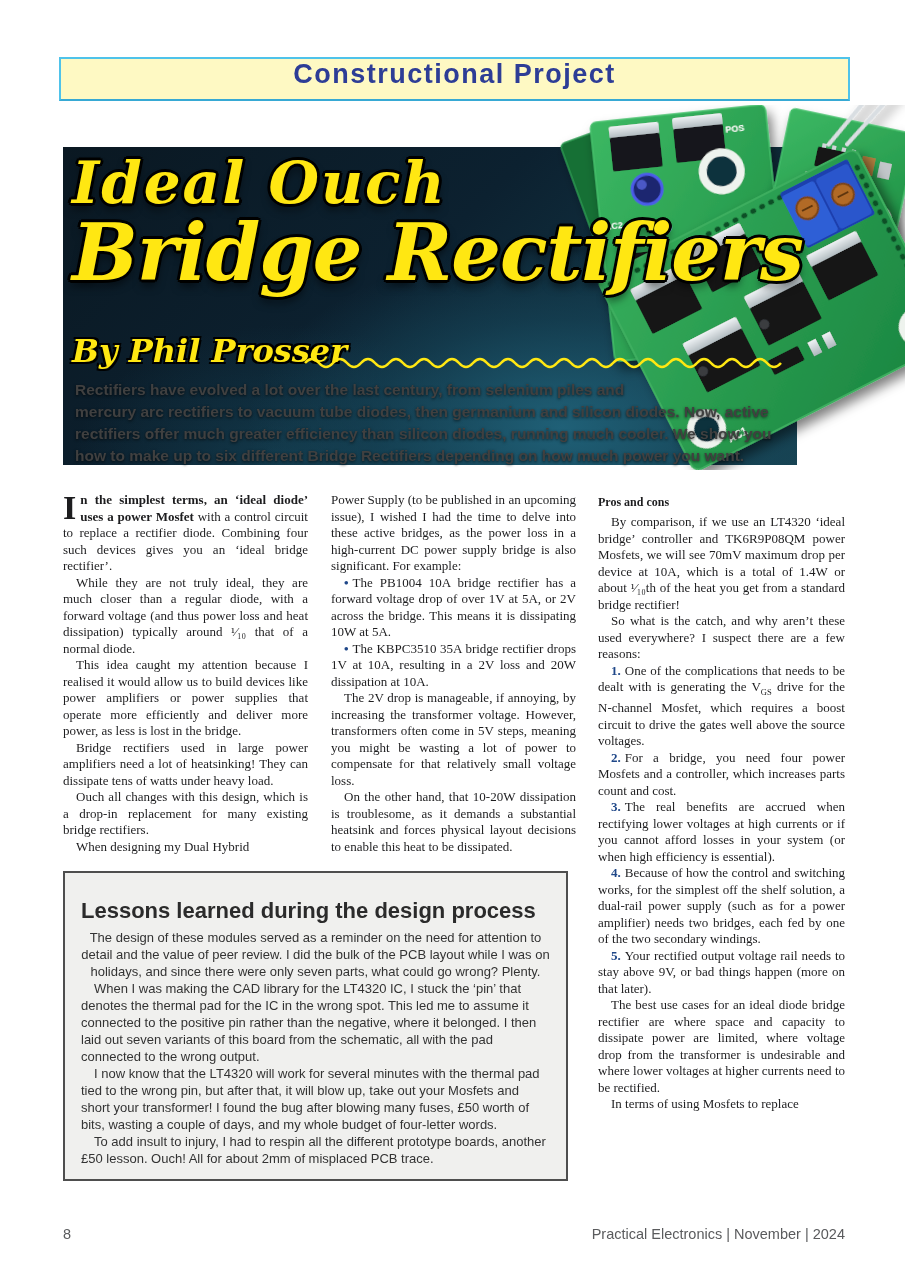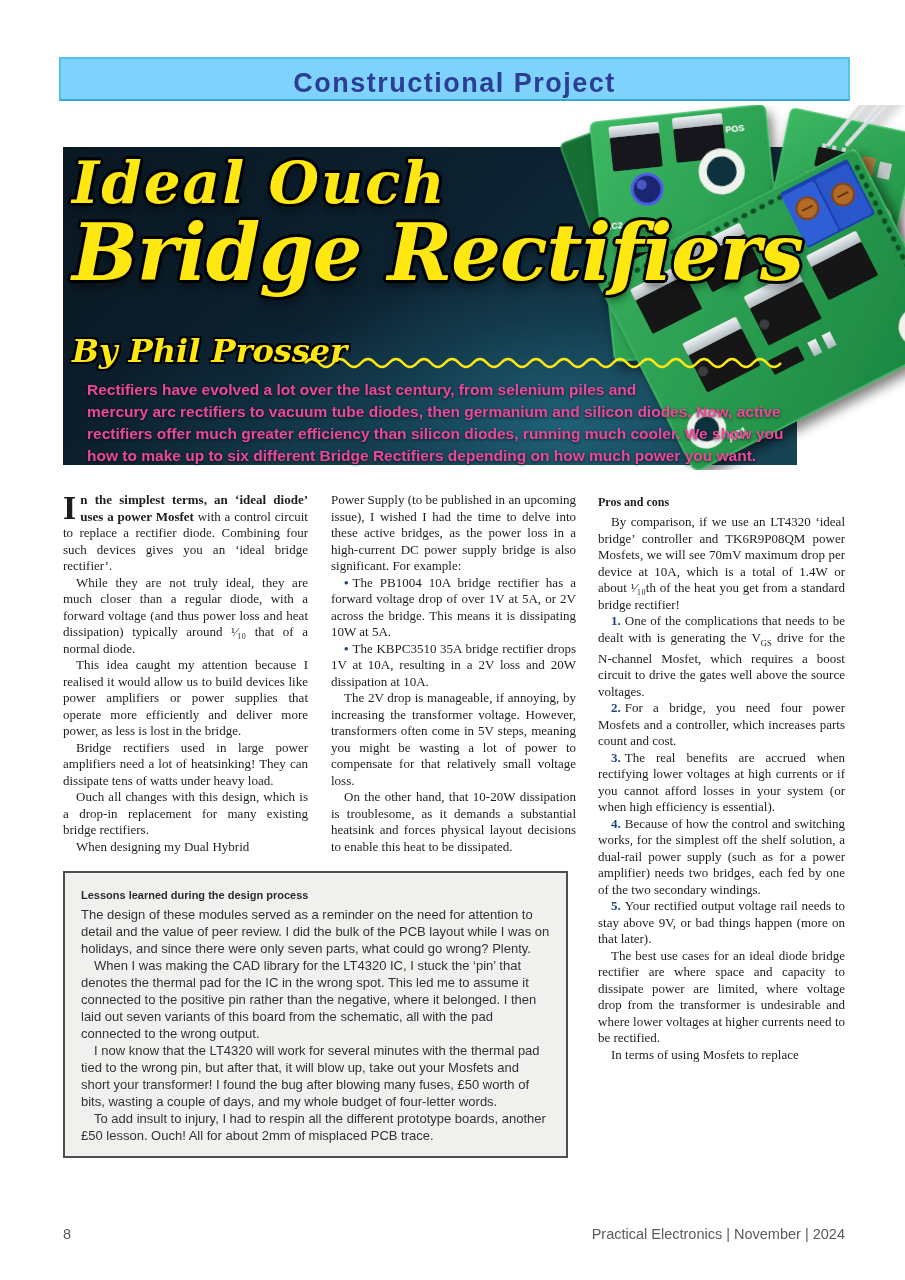--- a/index.html
+++ b/index.html
@@ -1,22 +1,22 @@
 <!DOCTYPE html>
 <html><head>
 <meta charset="utf-8">
 <style>
   html,body{margin:0;padding:0;background:#ffffff;}
   .page{position:relative;width:905px;height:1280px;background:#fff;overflow:hidden;
         font-family:"Liberation Serif",serif;color:#1d1d1f;}
 
   
   .banner{position:absolute;left:59px;top:57px;width:787px;height:40px;
-          background:#7dd3fc;border:2px solid #4fc3ea;border-bottom-color:#37a9d4;
-          display:flex;align-items:flex-end;justify-content:center;}
+          background:#fef9c3;border:2px solid #4fc3ea;border-bottom-color:#37a9d4;
+          display:flex;align-items:flex-start;justify-content:center;}
   .banner span{font-family:"Liberation Sans",sans-serif;font-weight:bold;
           font-size:27px;letter-spacing:1.5px;color:#2d3d96;}
 
   
   .hero{position:absolute;left:0;top:105px;width:905px;height:365px;}
   .hero-bg{position:absolute;left:63px;top:42px;width:734px;height:318px;
           background:
             radial-gradient(ellipse 420px 240px at 68% 88%, rgba(34,104,128,.85) 0%, rgba(23,72,92,.55) 45%, rgba(10,30,42,0) 75%),
             radial-gradient(ellipse 300px 200px at 30% 100%, rgba(25,80,100,.5) 0%, rgba(10,30,42,0) 70%),
             linear-gradient(135deg,#0a1822 0%,#0c2130 45%,#133848 80%,#17414f 100%);}
@@ -27,45 +27,45 @@
                       0 -3px 0 #000,0 3px 0 #000,-3px 0 0 #000,3px 0 0 #000,0 6px 8px rgba(0,0,0,.55);
           white-space:nowrap;z-index:3;}
   .t1{top:44px;font-size:58px;letter-spacing:2px;}
   .t2{top:102px;font-size:78px;letter-spacing:-1px;}
   .byline{position:absolute;left:72px;top:227px;z-index:3;color:#ffe712;
           font-family:"DejaVu Serif",serif;font-weight:bold;font-style:italic;font-size:32px;
           text-shadow:-2px -2px 0 #000,2px -2px 0 #000,-2px 2px 0 #000,2px 2px 0 #000;white-space:nowrap;}
   .wave{position:absolute;left:0;top:0;width:905px;height:365px;z-index:3;pointer-events:none;}
   .standfirst{position:absolute;left:75px;top:274px;width:716px;z-index:3;
           font-family:"Liberation Sans",sans-serif;font-weight:bold;font-size:15.5px;
-          line-height:22px;color:#ec4899;white-space:pre-line;
-          text-shadow:0 1px 3px rgba(0,0,0,.7);margin-left:12px;}
+          line-height:22px;color:#404040;white-space:pre-line;
+          text-shadow:0 1px 3px rgba(0,0,0,.7);}
 
   
   .main{position:absolute;left:63px;top:492px;width:782px;display:flex;gap:22px;}
   .left-section{width:513px;}
   .cols2{display:flex;gap:23px;}
   .col{width:245px;text-align:justify;font-size:13px;line-height:16.5px;}
   .col3{width:247px;text-align:justify;font-size:13px;line-height:16.5px;}
   .p{margin:0;text-indent:13px;}
   .p.noind{text-indent:0;}
   .first-para{text-indent:0;}
   .dropcap{float:left;font-size:34px;line-height:27px;font-weight:bold;padding:2px 4px 0 0;}
   .lead{font-weight:bold;}
   .mk{color:#1f4788;font-weight:bold;margin-right:4px;}
   .sub{font-size:8.5px;}
   .col3 h2{margin:0 0 2px 0;font-size:12px;line-height:20px;font-weight:bold;text-align:left;}
 
   
   .lessons{margin-top:16px;width:505px;box-sizing:border-box;border:2px solid #4e4e4e;
           background:#f0f0ee;padding:12px 16px 12px 16px;
           font-family:"Liberation Sans",sans-serif;color:#333;}
-  .lessons h3{margin:4px 0 5px 0;font-size:11px;color:#2b2b2b;}
+  .lessons h3{margin:13px 0 5px 0;font-size:22px;color:#2b2b2b;}
   .lessons p{margin:0;font-size:13px;line-height:17px;text-indent:13px;}
-  .lessons p.noind{text-indent:0;}
+  .lessons p.noind{text-indent:0;text-align:center;}
 
   
   .footer{position:absolute;left:63px;top:1226px;width:782px;display:flex;
           justify-content:space-between;font-family:"Liberation Sans",sans-serif;
           font-size:14.5px;color:#5a5b5d;}
 </style>
 </head>
 <body>
 
 <div class="page">
@@ -234,20 +234,21 @@
         <p class="noind">The design of these modules served as a reminder on the need for attention to detail and the value of peer review. I did the bulk of the PCB layout while I was on holidays, and since there were only seven parts, what could go wrong? Plenty.</p>
         <p>When I was making the CAD library for the LT4320 IC, I stuck the ‘pin’ that denotes the thermal pad for the IC in the wrong spot. This led me to assume it connected to the positive pin rather than the negative, where it belonged. I then laid out seven variants of this board from the schematic, all with the pad connected to the wrong output.</p>
         <p>I now know that the LT4320 will work for several minutes with the thermal pad tied to the wrong pin, but after that, it will blow up, take out your Mosfets and short your transformer! I found the bug after blowing many fuses, £50 worth of bits, wasting a couple of days, and my whole budget of four-letter words.</p>
         <p>To add insult to injury, I had to respin all the different prototype boards, another £50 lesson. Ouch! All for about 2mm of misplaced PCB trace.</p>
       </aside>
     </div>
 
     <div class="col3">
       <h2>Pros and cons</h2>
       <p class="p">By comparison, if we use an LT4320 ‘ideal bridge’ controller and TK6R9P08QM power Mosfets, we will see 70mV maximum drop per device at 10A, which is a total of 1.4W or about ¹⁄₁₀th of the heat you get from a standard bridge rectifier!</p>
+      <p class="p">So what is the catch, and why aren’t these used everywhere? I suspect there are a few reasons:</p>
       <p class="p"><b class="mk">1.</b><span>One of the complications that needs to be dealt with is generating the V</span><sub class="sub">GS</sub><span> drive for the N-channel Mosfet, which requires a boost circuit to drive the gates well above the source voltages.</span></p>
       <p class="p"><b class="mk">2.</b><span>For a bridge, you need four power Mosfets and a controller, which increases parts count and cost.</span></p>
       <p class="p"><b class="mk">3.</b><span>The real benefits are accrued when rectifying lower voltages at high currents or if you cannot afford losses in your system (or when high efficiency is essential).</span></p>
       <p class="p"><b class="mk">4.</b><span>Because of how the control and switching works, for the simplest off the shelf solution, a dual-rail power supply (such as for a power amplifier) needs two bridges, each fed by one of the two secondary windings.</span></p>
       <p class="p"><b class="mk">5.</b><span>Your rectified output voltage rail needs to stay above 9V, or bad things happen (more on that later).</span></p>
       <p class="p">The best use cases for an ideal diode bridge rectifier are where space and capacity to dissipate power are limited, where voltage drop from the transformer is undesirable and where lower voltages at higher currents need to be rectified.</p>
       <p class="p">In terms of using Mosfets to replace</p>
     </div>
   </main>
 

